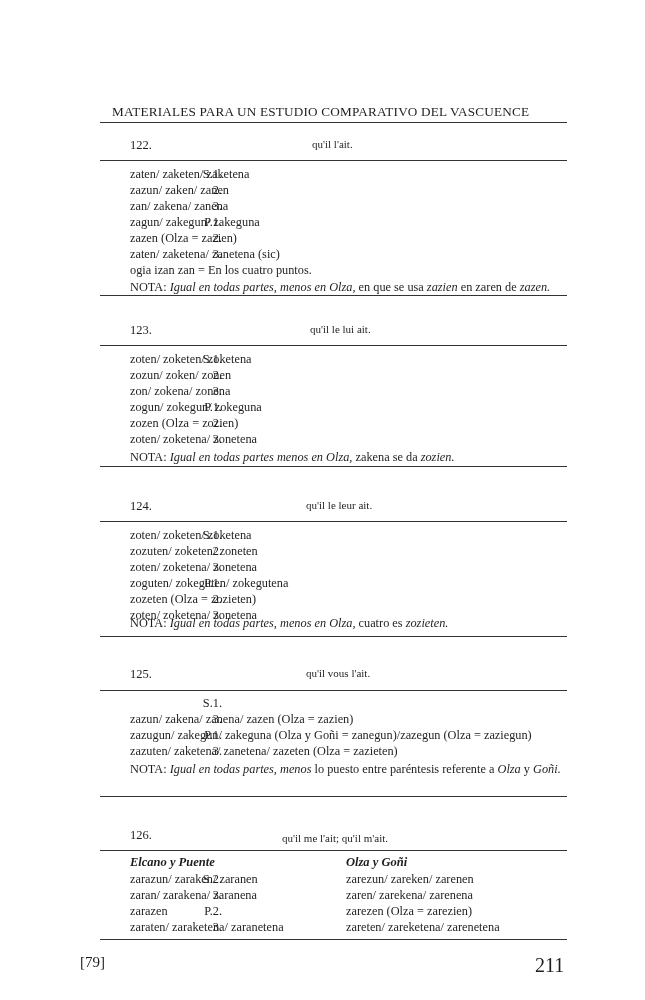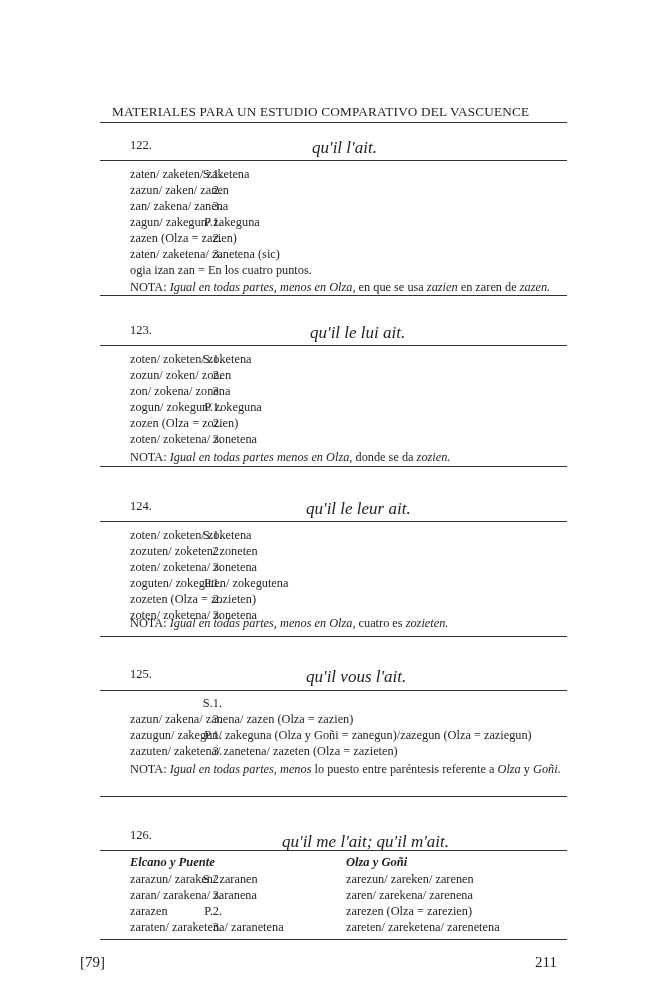--- a/index.html
+++ b/index.html
@@ -8,30 +8,30 @@
     font-family: "Liberation Serif", "DejaVu Serif", serif; color: #1e1e1e;
     overflow: hidden;
   }
   .page { position: absolute; left: 0; top: 0; width: 645px; height: 787px; margin-top: 40px; }
   .running-head {
     position: absolute; left: 112px; top: 64px; width: 455px;
     font-size: 13.2px; letter-spacing: 0.2px; white-space: nowrap;
   }
   .rule { position: absolute; left: 100px; width: 467px; height: 0; border-top: 1.6px solid #333; }
   .entry-num { position: absolute; left: 130px; font-size: 12.5px; }
-  .entry-gloss { position: absolute; font-size: 17px; font-style: italic; white-space: nowrap; }
+  .entry-gloss { position: absolute; font-size: 11px; white-space: nowrap; }
   .row { position: absolute; left: 100px; width: 470px; height: 16px; font-size: 12.3px; white-space: nowrap; }
   .row .lbl { position: absolute; right: 348px; text-align: left; }
   .row .txt { position: absolute; left: 30px; }
   .row .txt2 { position: absolute; left: 246px; }
   .note { position: absolute; left: 130px; width: 440px; font-size: 12.3px; line-height: 15px; }
   .note i, .row i { font-style: italic; }
   .colhead { position: absolute; font-size: 12.5px; font-weight: bold; font-style: italic; }
   .footer-left { position: absolute; left: 80px; top: 914px; font-size: 15px; }
-  .footer-right { position: absolute; left: 535px; top: 914px; font-size: 15px; }
+  .footer-right { position: absolute; left: 535px; top: 914px; font-size: 20px; }
 </style>
 </head>
 <body>
 
 <div class="page">
 
   <div class="running-head">MATERIALES PARA UN ESTUDIO COMPARATIVO DEL VASCUENCE</div>
   <div class="rule" style="top:82px"></div>
 
   <div>
@@ -91,21 +91,21 @@
         <span class="txt">zogun/ zokegun/ zokeguna</span>
       </div>
     <div class="row" style="top:376px">
         <span class="lbl">2.</span>
         <span class="txt">zozen (Olza = zozien)</span>
       </div>
     <div class="row" style="top:392px">
         <span class="lbl">3.</span>
         <span class="txt">zoten/ zoketena/ zonetena</span>
       </div>
-    <div class="note" style="top:410px"><span>NOTA:</span> <i>Igual en todas partes menos en Olza,</i><span> donde se da </span><i>zozien.</i></div>
+    <div class="note" style="top:410px"><span>NOTA:</span> <i>Igual en todas partes menos en Olza,</i><span> zakena se da </span><i>zozien.</i></div>
     <div class="rule" style="top:426px"></div>
   </div>
 
   <div>
     <div class="entry-num" style="top:459px">124.</div>
     <div class="entry-gloss" style="left:306px;top:459px">qu'il le leur ait.</div>
     <div class="rule" style="top:481px"></div>
     <div class="row" style="top:488px">
         <span class="lbl">S.1.</span>
         <span class="txt">zoten/ zoketen/ zoketena</span>

